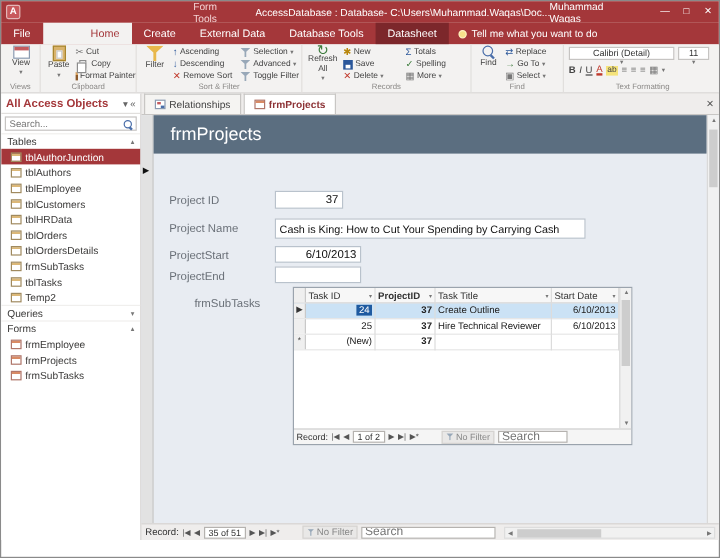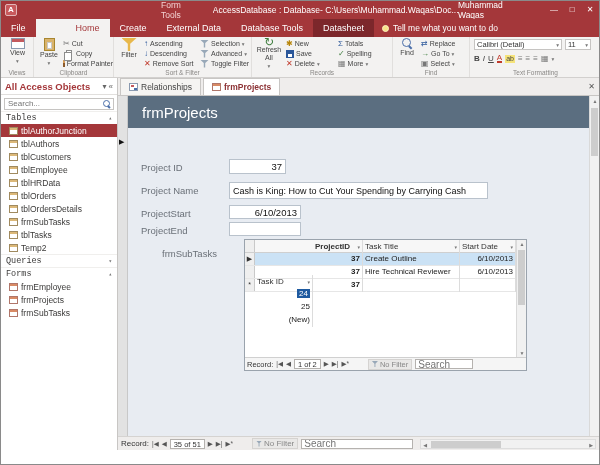--- a/index.html
+++ b/index.html
@@ -44,35 +44,35 @@
   .ico-funnel{width:9px;height:8px;background:#98a8b8;clip-path:polygon(0 0,100% 0,58% 45%,58% 100%,42% 100%,42% 45%);}
   .ico-funnel.big{width:15px;height:13px;background:#e8b84b;}
   .ico-floppy{position:relative;width:8px;height:8px;background:#2b579a;}
   .ico-floppy::after{content:"";position:absolute;left:2px;bottom:1px;width:4px;height:3px;background:#fff;}
   .ico-mag{position:relative;width:11px;height:11px;}
   .ico-mag::before{content:"";position:absolute;left:0;top:0;width:7px;height:7px;border:1.5px solid #4a6ea9;border-radius:50%;}
   .ico-mag::after{content:"";position:absolute;left:7px;top:7px;width:4px;height:1.5px;background:#4a6ea9;transform:rotate(45deg);transform-origin:left center;}
   .ico-mag.sm{width:8px;height:8px;}
   .ico-mag.sm::before{width:5px;height:5px;border-width:1px;}
   .ico-mag.sm::after{left:5px;top:5px;width:3px;}
-  .fontbox{display:flex;align-items:center;justify-content:space-between;background:#fff;border:1px solid #c6c4c2;height:11px;font-size:7.5px;padding:0 2px;color:#333;}
+  .fontbox{display:flex;align-items:center;justify-content:space-between;background:#fff;border:1px solid #c6c4c2;height:11px;font-size:7.5px;padding:0 2px;color:#333;flex-direction:column;}
   .fmtrow{position:absolute;display:flex;align-items:center;gap:3px;font-size:8px;color:#444;}
   .b{font-weight:bold}.i{font-style:italic}.u{text-decoration:underline}
   .fontA{color:#c0392b;border-bottom:2px solid #c0392b;line-height:7px;font-size:8px;}
   .hlab{background:#f5e37a;line-height:8px;font-size:7px;padding:0 1px;}
 
   
   .sidebar{position:absolute;left:0;top:77px;width:117px;bottom:14px;background:#fff;border-right:1px solid #c8c6c4;overflow:hidden;}
   .sb-head{display:flex;align-items:center;height:17px;padding:0 4px;border-bottom:1px solid #e1dfdd;}
   .sb-title{color:#a4373a;font-weight:bold;font-size:9.5px;flex:1;white-space:nowrap;}
   .sb-hicon{color:#666;font-size:8px;margin-left:2px;}
   .sb-search{position:relative;height:16px;padding:2px 3px;}
   .sb-search input{width:100%;height:12px;border:1px solid #c6c4c2;font-size:8px;padding:0 12px 0 3px;font-family:inherit;color:#444;}
   .sb-search .ico-mag{position:absolute;right:6px;top:5px;}
-  .sb-sec{display:flex;align-items:center;height:13px;padding:0 5px;font-size:8.5px;color:#3b3a39;border-top:1px solid #f0efed;font-family:Liberation Mono, monospace;}
+  .sb-sec{display:flex;align-items:center;height:13px;padding:0 5px;font-size:8.5px;color:#3b3a39;border-top:1px solid #f0efed;}
   .sb-sec .lbl{flex:1;}
   .sb-sec .arr{font-size:6px;color:#777;}
   .sb-item{display:flex;align-items:center;height:13px;padding:0 4px 0 8px;font-size:8.5px;color:#3b3a39;gap:3px;white-space:nowrap;}
   .sb-item.sel{background:#a4373a;color:#fff;}
   .t-ico{width:9px;height:8px;border:1px solid #a08a5f;background:linear-gradient(#dcb878 30%,#fff 30%);flex:0 0 auto;}
   .f-ico{width:9px;height:8px;border:1px solid #b0766a;background:linear-gradient(#d98b65 30%,#fff 30%);flex:0 0 auto;}
 
   
   .doctabs{position:absolute;left:117px;top:77px;right:0;height:18px;background:#efedec;border-bottom:1px solid #c8c6c4;display:flex;align-items:flex-end;}
   .dtab{display:flex;align-items:center;gap:3px;height:17px;padding:0 8px;font-size:8.5px;border:1px solid #c8c6c4;border-bottom:none;background:#f5f4f2;color:#444;margin-left:2px;}
@@ -93,21 +93,21 @@
   
   .sf{position:absolute;left:126px;top:143px;width:283px;height:132px;background:#fff;border:1px solid #9aa3ad;}
   .sf-grid{position:absolute;left:0;top:0;right:10px;bottom:13px;overflow:hidden;}
   .sf-row{display:flex;height:13px;border-bottom:1px solid #e6e6e6;}
   .sf-row.head{background:#f7f7f7;border-bottom:1px solid #cfcfcf;}
   .sf-row.sel{background:#cbe2f5;}
   .sf-cell{border-right:1px solid #dcdcdc;height:13px;line-height:12px;font-size:8px;padding:0 2px;overflow:hidden;white-space:nowrap;color:#222;}
   .sf-cell.hd{display:flex;align-items:center;justify-content:space-between;color:#333;}
   .sf-cell.hd .dd{font-size:5px;}
   .w-sel{width:10px;flex:0 0 auto;background:#efefef;border-right:1px solid #c9c9c9;text-align:center;line-height:12px;font-size:7px;color:#333;}
-  .w-c1{width:58px;flex:0 0 auto;margin-top:35px;}
+  .w-c1{width:58px;flex:0 0 auto;}
   .w-c2{width:50px;flex:0 0 auto;font-weight:bold;}
   .w-c3{width:97px;flex:0 0 auto;}
   .w-c4{width:56px;flex:0 0 auto;}
   .ar{text-align:right;}
   .selcell{background:#1e5aa0;color:#fff;padding:0 2px;}
   .sf-vscroll{position:absolute;right:0;top:0;width:10px;bottom:13px;background:#f1f1f1;border-left:1px solid #d9d9d9;}
   .vthumb{position:absolute;left:1px;width:7px;background:#cdcdcd;}
   .sarr{position:absolute;left:0;width:10px;text-align:center;font-size:5px;color:#777;}
 
   
@@ -344,25 +344,25 @@
     <div class="sb-item sel">
         <span class="t-ico"></span>
         <span>tblAuthorJunction</span>
       </div>
     <div class="sb-item">
         <span class="t-ico"></span>
         <span>tblAuthors</span>
       </div>
     <div class="sb-item">
         <span class="t-ico"></span>
+        <span>tblEmployee</span>
+      </div>
+    <div class="sb-item">
+        <span class="t-ico"></span>
         <span>tblCustomers</span>
-      </div>
-    <div class="sb-item">
-        <span class="t-ico"></span>
-        <span>tblEmployee</span>
       </div>
     <div class="sb-item">
         <span class="t-ico"></span>
         <span>tblHRData</span>
       </div>
     <div class="sb-item">
         <span class="t-ico"></span>
         <span>tblOrders</span>
       </div>
     <div class="sb-item">

